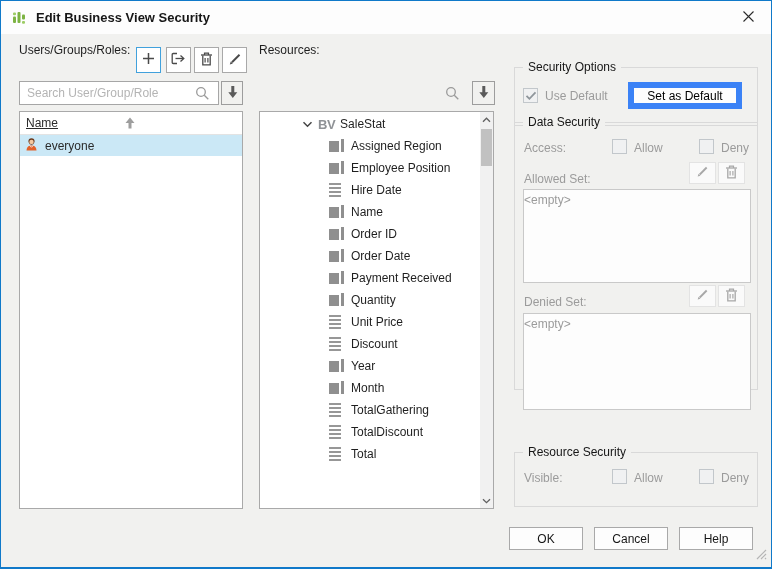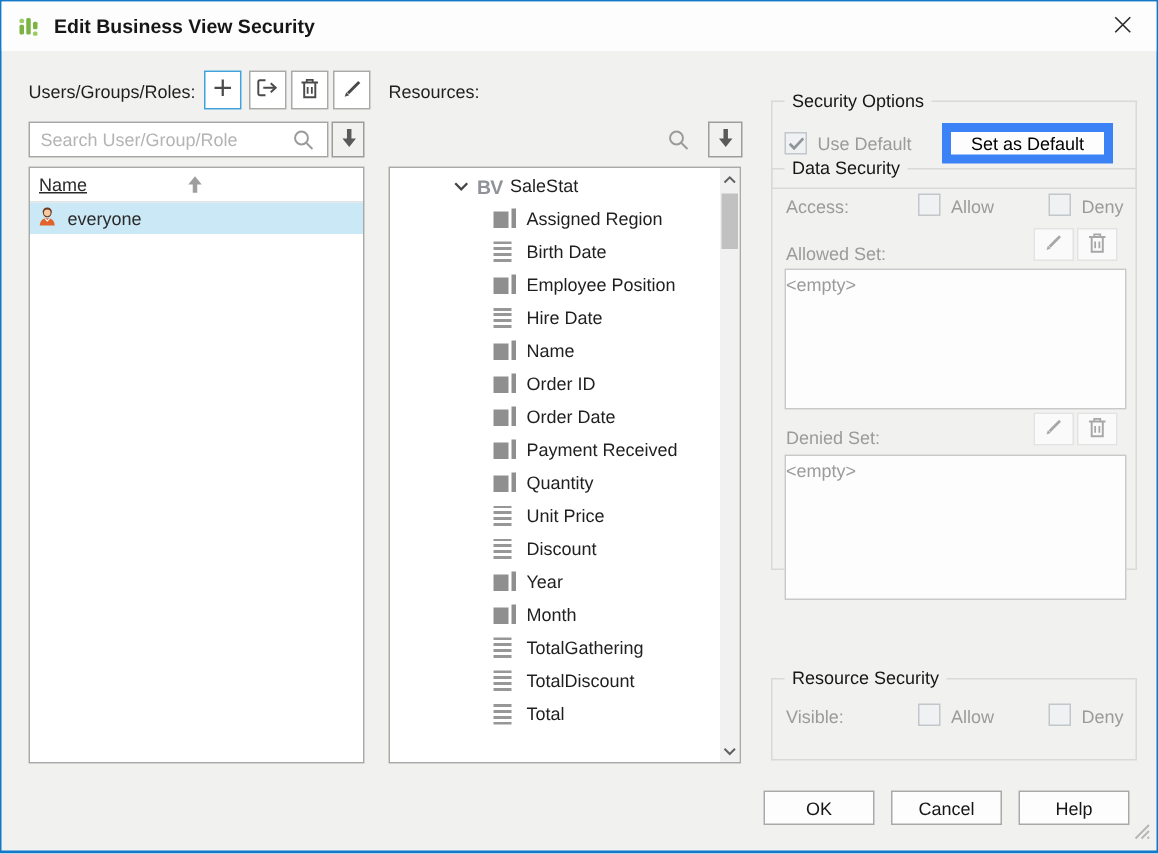--- a/index.html
+++ b/index.html
@@ -18,21 +18,21 @@
   .window{position:relative;width:772px;height:569px;background:var(--body-bg);
     border:1px solid var(--window-border);border-bottom-width:2px;overflow:hidden;}
   
   .titlebar{position:absolute;left:0;top:0;right:0;height:33px;background:#fdfdfd;
     display:flex;align-items:center;padding:0 10px;}
   .app-icon{width:16px;height:16px;display:inline-flex;}
   .title{font-size:13px;font-weight:bold;color:#161616;margin-left:9px;}
   .close-btn{position:absolute;right:13px;top:8px;width:20px;height:18px;display:flex;
     align-items:center;justify-content:center;cursor:pointer;background:transparent;border:none;}
   
-  .panel-label{position:absolute;top:53px;font-size:12px;color:#1f1f1f;}
+  .panel-label{position:absolute;top:42px;font-size:12px;color:#1f1f1f;}
   .tb-btn{position:absolute;top:46px;width:25px;height:26px;background:#fff;
     border:1px solid #a9a9a9;display:flex;align-items:center;justify-content:center;}
   .tb-btn.focused{border-color:var(--accent-focus);}
   .search-input{position:absolute;top:80px;height:24px;border:1px solid #a6a6a6;background:#fff;
     font:12px "Liberation Sans",sans-serif;color:#444;padding:0 22px 0 7px;outline:none;}
   .search-input::placeholder{color:#b4b4b4;}
   .mag{position:absolute;top:85px;pointer-events:none;}
   .jump-btn{position:absolute;top:80px;height:24px;background:#f1f1ef;border:1px solid #9d9d9d;
     display:flex;align-items:center;justify-content:center;}
   
@@ -204,24 +204,20 @@
         </span>
         <span class="bv-badge">BV</span>
         <span class="tree-label">SaleStat</span>
       </div>
       <div id="tree-items">
           <div class="tree-row">
             <span class="tree-icon icon-dim"></span>
             <span class="tree-label">Assigned Region</span>
           </div>
           <div class="tree-row">
-            <span class="tree-icon icon-measure"></span>
-            <span class="tree-label">Birth Date</span>
-          </div>
-          <div class="tree-row">
             <span class="tree-icon icon-dim"></span>
             <span class="tree-label">Employee Position</span>
           </div>
           <div class="tree-row">
             <span class="tree-icon icon-measure"></span>
             <span class="tree-label">Hire Date</span>
           </div>
           <div class="tree-row">
             <span class="tree-icon icon-dim"></span>
             <span class="tree-label">Name</span>
@@ -291,21 +287,21 @@
     <span class="group-title">Security Options</span>
     <span class="cb" style="left:8px;top:20px">
       <svg id="use-default-check" width="12" height="10" viewBox="0 0 12 10" style="position:absolute;left:1px;top:2px">
         <path d="M1.5 4.8 L4.4 7.8 L10.5 1.3" stroke="#8f969b" stroke-width="1.8" fill="none"></path>
       </svg>
     </span>
     <span class="pos dis" style="left:30px;top:21px">Use Default</span>
     <button class="wide-btn">Set as Default</button>
   </div>
 
-  <div class="group" style="top:111px;height:268px">
+  <div class="group" style="top:121px;height:268px">
     <span class="group-title">Data Security</span>
 
     <span class="pos dis" style="left:9px;top:18px">Access:</span>
     <span class="cb" style="left:97px;top:16px"></span>
     <span class="pos dis" style="left:119px;top:18px">Allow</span>
     <span class="cb" style="left:184px;top:16px"></span>
     <span class="pos dis" style="left:206px;top:18px">Deny</span>
 
     <span class="pos dis" style="left:9px;top:49px">Allowed Set:</span>
     <button class="mini-btn" style="right:41px;top:39px">

